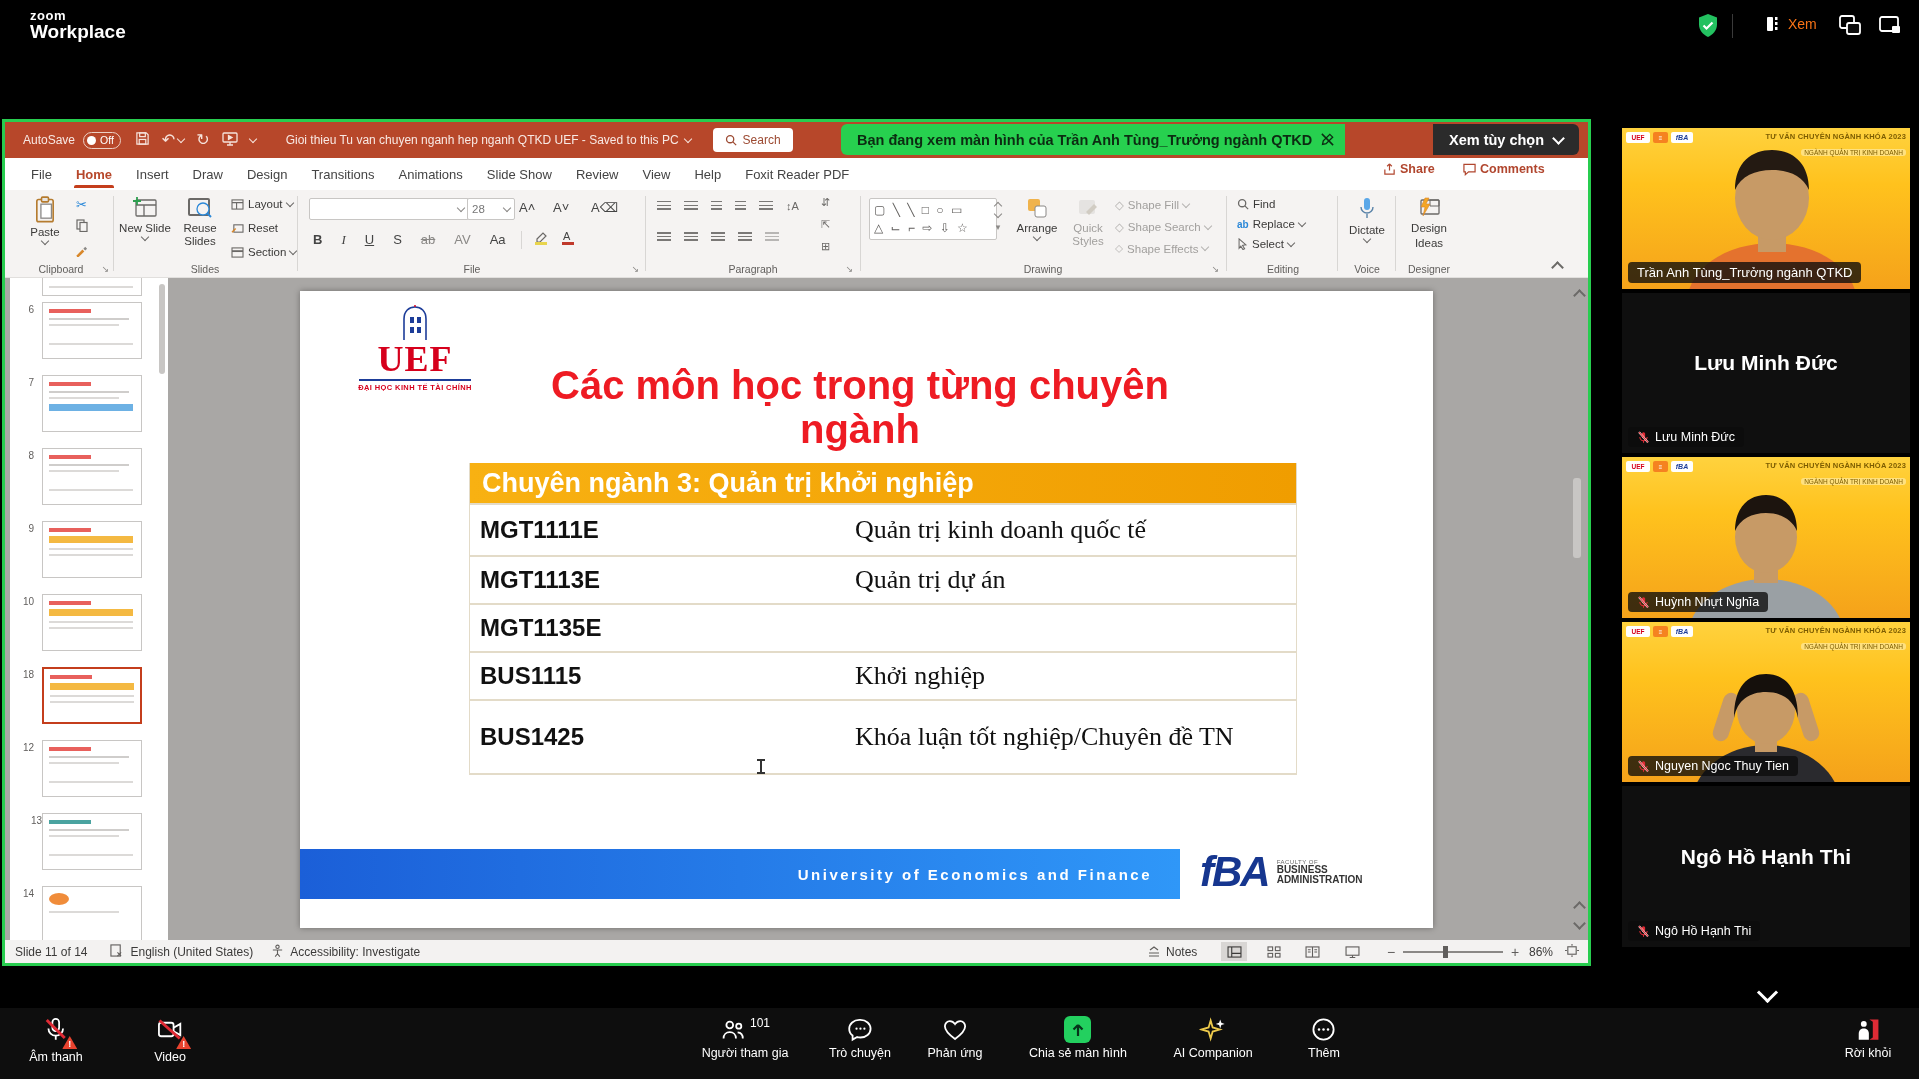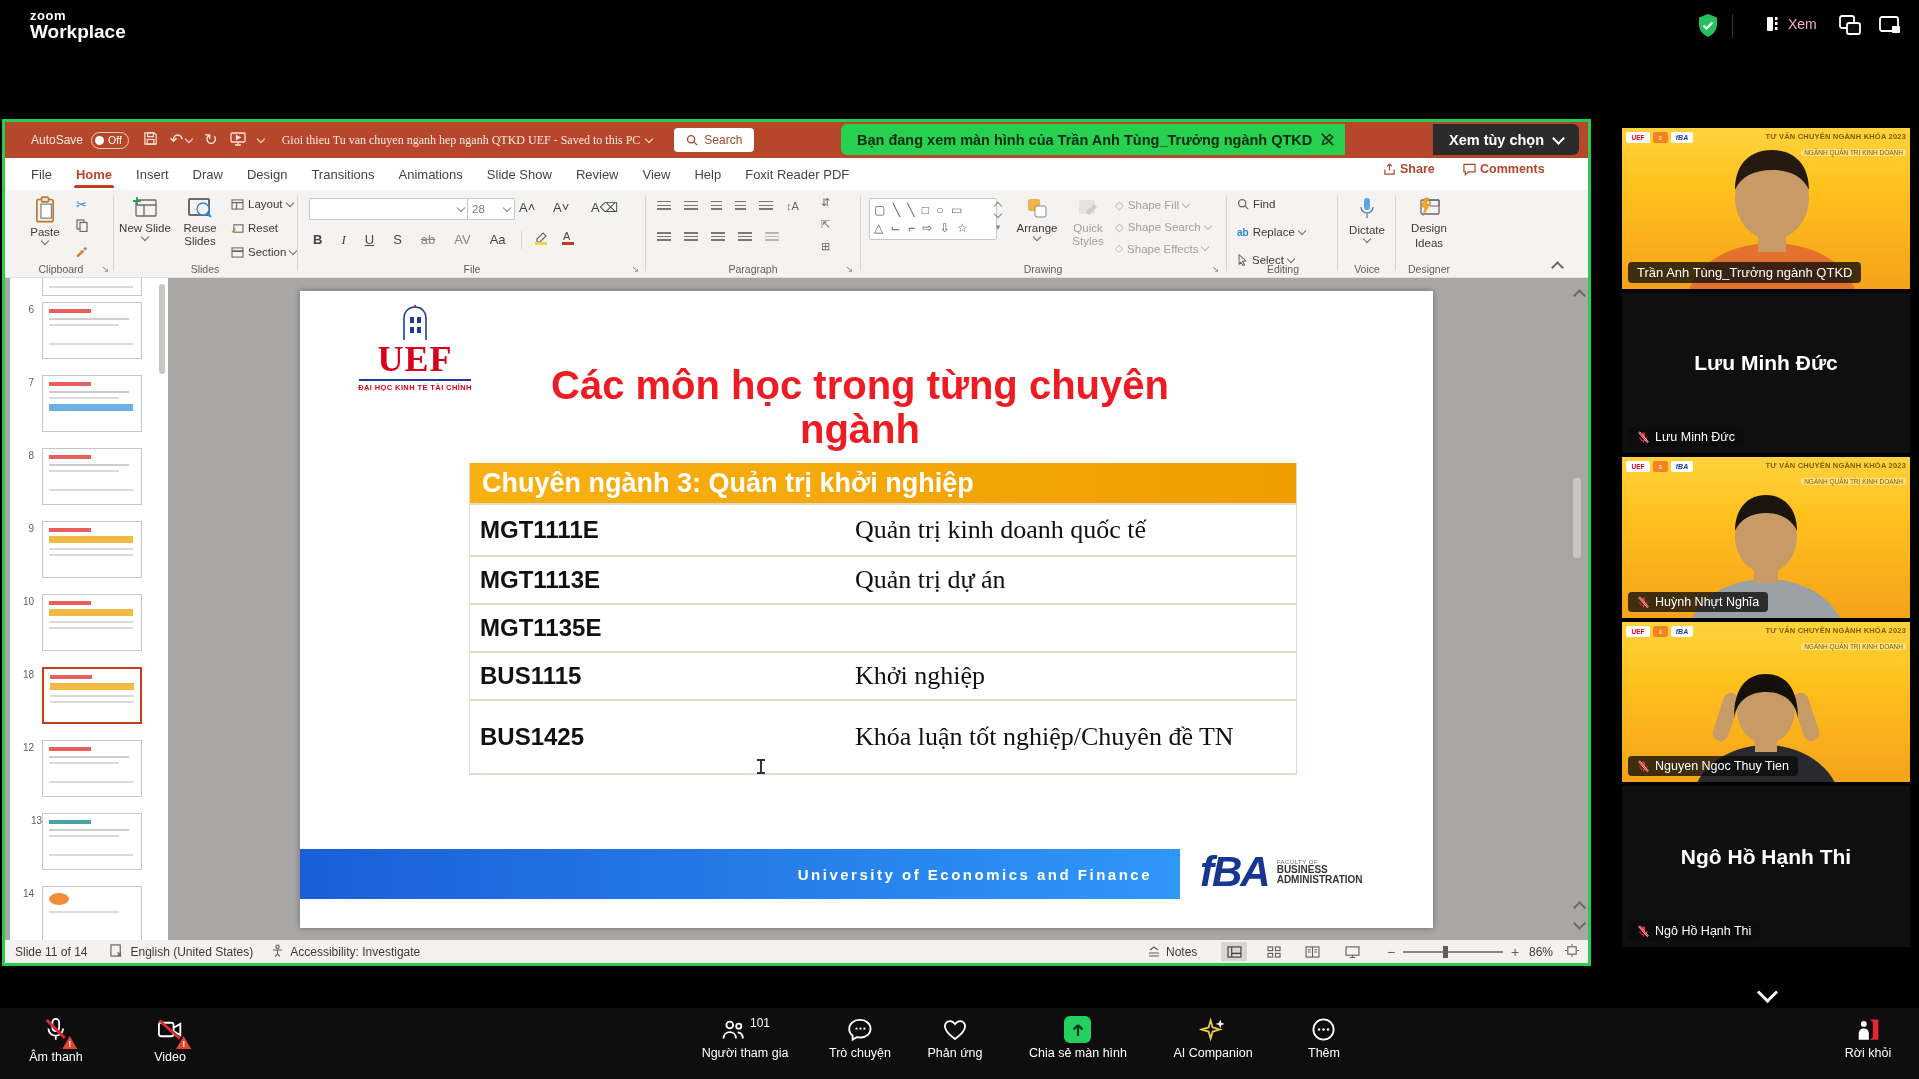--- a/index.html
+++ b/index.html
@@ -4,21 +4,21 @@
 <style>
   html,body{margin:0;padding:0;background:#000;}
   body{width:1919px;height:1079px;position:relative;overflow:hidden;
        font-family:"Liberation Sans",sans-serif;-webkit-font-smoothing:antialiased;}
   .abs{position:absolute;}
   .row{display:flex;align-items:center;}
   .col{display:flex;flex-direction:column;align-items:center;}
   
   .z-logo1{color:#fff;font-size:13px;font-weight:bold;letter-spacing:.5px;}
   .z-logo2{color:#fff;font-size:19px;font-weight:bold;margin-top:-2px;}
-  .topbtn{color:#f9a8d4;font-size:14px;display:flex;align-items:center;gap:6px;}
+  .topbtn{color:#f97316;font-size:14px;display:flex;align-items:center;gap:6px;}
   .vdiv{width:1px;height:24px;background:#3a3a3a;}
   
   .share-region{left:2px;top:119px;width:1589px;height:847px;border:3px solid #27cd4f;background:#f5f3f2;box-sizing:border-box;}
   .titlebar{left:0;top:0;width:100%;height:36px;background:#b7472a;color:#f8e9e4;font-size:12px;}
   .tb-ic{color:#f6e3dc;font-size:15px;line-height:1;}
   .autosave-pill{border:1px solid #eccfc4;border-radius:9px;height:15px;display:flex;align-items:center;padding:0 6px 0 3px;gap:4px;color:#fff;font-size:10.5px;}
   .as-dot{width:9px;height:9px;border-radius:50%;background:#fff;}
   .search-pill{background:#ffffff;color:#9c4a32;border-radius:4px;height:24px;display:flex;align-items:center;gap:6px;padding:0 12px;font-size:12px;}
   .gbanner{left:836px;top:2px;height:31px;background:#27d04f;border-radius:6px 0 0 6px;display:flex;align-items:center;padding:0 10px 0 16px;gap:8px;}
   .gbanner span{color:#0c2b12;font-size:14.5px;font-weight:bold;white-space:nowrap;}
@@ -134,21 +134,21 @@
 <div class="abs" style="left:1878px;top:14px;">
   <svg width="26" height="24" viewBox="0 0 26 24" fill="none" stroke="#fff" stroke-width="1.8">
       <rect x="2" y="3" width="18" height="14" rx="2"></rect>
       <rect x="14" y="12" width="8" height="7" rx="1" fill="#fff" stroke="none"></rect>
     </svg>
 </div>
 
 <div class="abs share-region">
 
   <div class="abs titlebar row">
-    <span style="margin-left:26px;">AutoSave</span>
+    <span style="margin-left:18px;">AutoSave</span>
     <span class="autosave-pill" style="margin-left:8px;">
       <span class="as-dot"></span>
       <span>Off</span>
     </span>
     <span style="margin-left:14px;">
       <svg width="15" height="15" viewBox="0 0 16 16" fill="none" stroke="#f6e3dc" stroke-width="1.3">
           <path d="M2 2h10l2 2v10H2z"></path>
           <rect x="5" y="2" width="6" height="4"></rect>
           <rect x="4.5" y="9" width="7" height="5"></rect>
         </svg>
@@ -157,21 +157,21 @@
     <span class="chv sm down" style="color:#f6e3dc;margin-left:3px;"></span>
     <span class="tb-ic" style="margin-left:12px;font-size:16px;">↻</span>
     <span style="margin-left:12px;">
       <svg width="16" height="14" viewBox="0 0 16 14" fill="none" stroke="#f6e3dc" stroke-width="1.3">
           <rect x="1" y="1" width="14" height="9" rx="1"></rect>
           <path d="M8 10v3M5 13h6"></path>
           <path d="M6.5 3.5l3.5 2-3.5 2z" fill="#f6e3dc"></path>
         </svg>
     </span>
     <span class="chv sm down" style="color:#f6e3dc;margin-left:12px;"></span>
-    <span style="margin-left:18px;white-space:nowrap;font-family:Liberation Serif, serif;">Gioi thieu Tu van chuyen nganh hep nganh QTKD UEF  -  Saved to this PC</span>
+    <span style="margin-left:30px;white-space:nowrap;">Gioi thieu Tu van chuyen nganh hep nganh QTKD UEF  -  Saved to this PC</span>
     <span class="chv sm down" style="color:#f6e3dc;margin-left:6px;"></span>
     <span class="search-pill" style="margin-left:22px;">
       <svg width="12" height="12" viewBox="0 0 14 14" fill="none" stroke="#9c4a32" stroke-width="1.5">
           <circle cx="6" cy="6" r="4.2"></circle>
           <path d="M9.2 9.2L13 13"></path>
         </svg>
       <span>Search</span>
     </span>
   </div>
 
@@ -390,21 +390,21 @@
             <span>Shape Effects</span>
             <span class="chv sm down" style="color:#b5b3b1;"></span>
           </span>
       </div>
       <div class="grp-label">Drawing</div>
       <span class="launch" style="right:4px;">↘</span>
     </div>
     <div class="gdiv" style="left:1221px;"></div>
 
     <div class="abs" style="left:1226px;top:0;width:104px;height:88px;">
-      <div class="col" style="position:absolute;left:6px;top:8px;align-items:flex-start;gap:16px;">
+      <div class="col" style="position:absolute;left:6px;top:8px;align-items:flex-start;gap:8px;">
         <span class="smbtn">
             <svg width="12" height="12" viewBox="0 0 14 14" fill="none" stroke="#6b6967" stroke-width="1.5">
               <circle cx="6" cy="6" r="4.2"></circle>
               <path d="M9.2 9.2L13 13"></path>
             </svg>
             <span>Find</span>
           </span>
         <span class="smbtn">
             <span style="color:#2b88d8;font-size:10px;font-weight:bold;">ab</span>
             <span>Replace</span>

